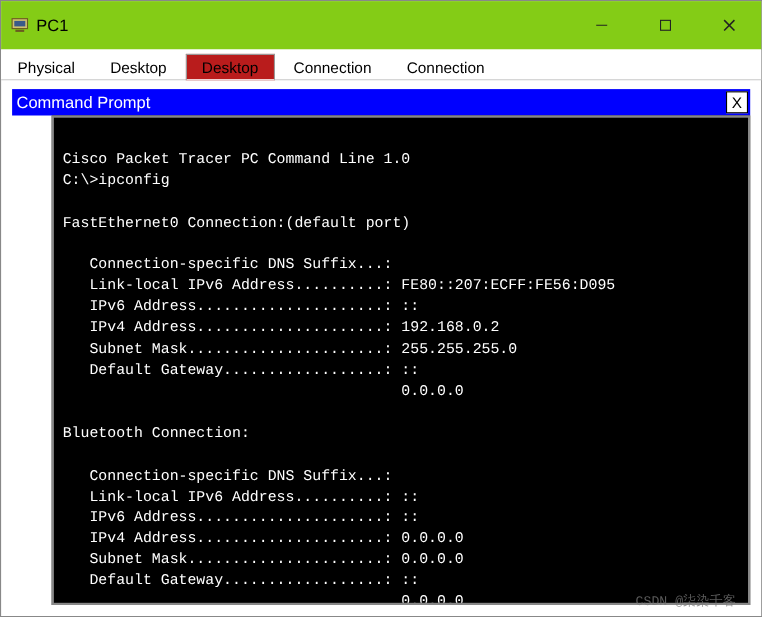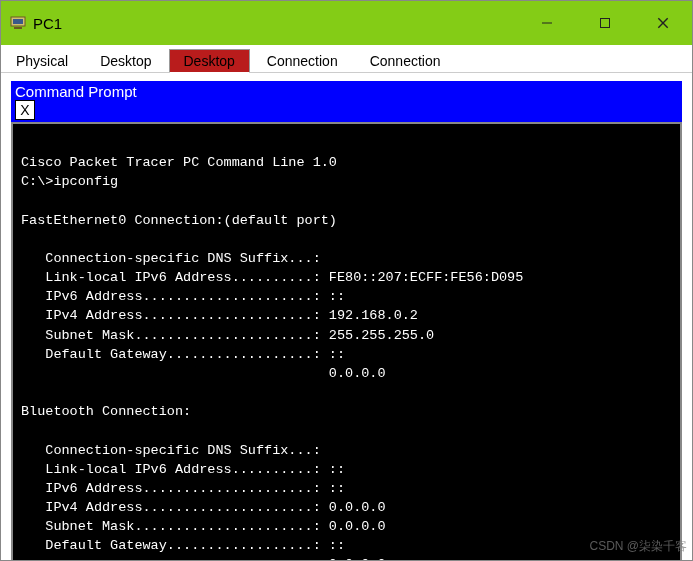--- a/index.html
+++ b/index.html
@@ -72,23 +72,23 @@
     }
     .content {
       flex: 1;
       padding: 8px 10px 10px 10px;
       overflow: hidden;
     }
     .cp-header {
       background: #0000ff;
       color: #fff;
       display: flex;
+      align-items: center;
       padding: 2px 2px 2px 4px;
       font-size: 15px;
-      flex-direction: column;
     }
     .cp-title { flex: 1; }
     .cp-x {
       background: #fff;
       color: #000;
       width: 20px;
       height: 20px;
       display: flex;
       align-items: center;
       justify-content: center;
@@ -100,28 +100,29 @@
       background: #000;
       color: #fff;
       font-family: "Courier New", monospace;
       font-size: 13.5px;
       line-height: 1.42;
       padding: 10px 8px;
       border: 2px solid #888;
       height: calc(100% - 24px);
       overflow: hidden;
       white-space: pre;
+      margin-left: 36px;
     }
     .watermark {
       position: absolute;
-      right: 6px;
+      right: 24px;
       bottom: 6px;
       font-size: 12px;
       color: rgba(120,120,120,0.75);
-      font-family: Liberation Sans, sans-serif;
+      font-family: Liberation Mono, monospace;
       pointer-events: none;
     }
   </style>
 </head>
 <body>
 
 <div class="window">
   <div class="titlebar">
     <span class="titlebar-icon">
       <svg viewBox="0 0 18 18" width="18" height="18">

